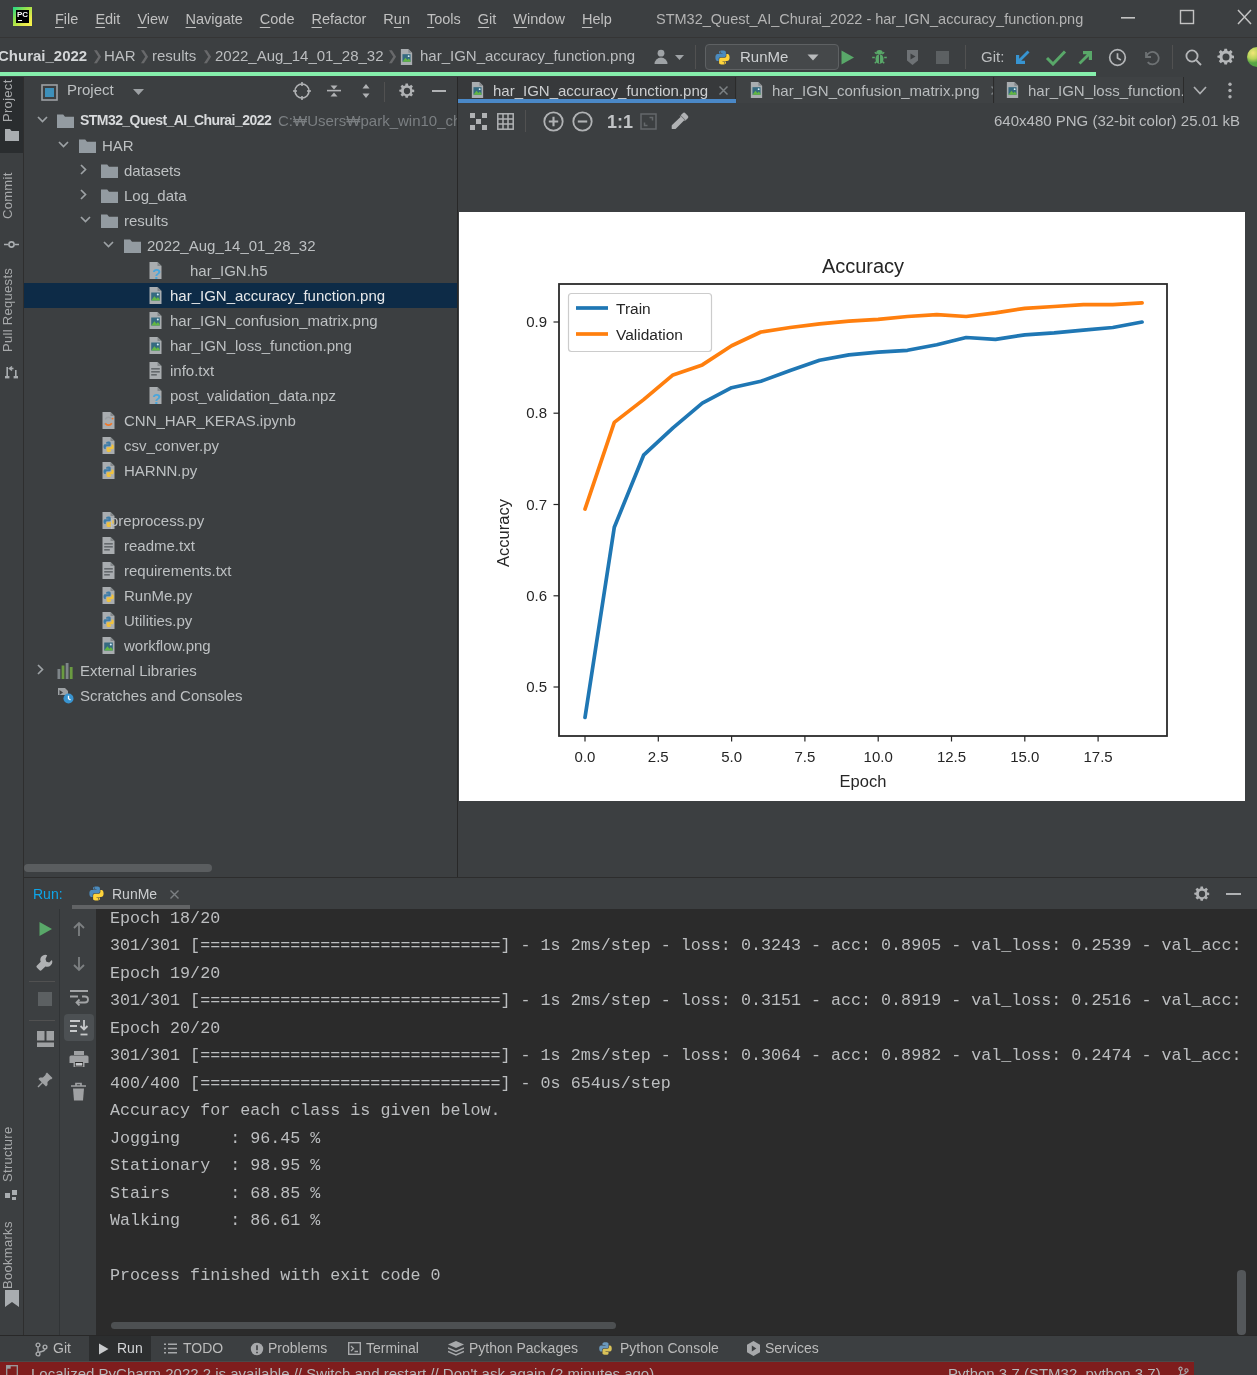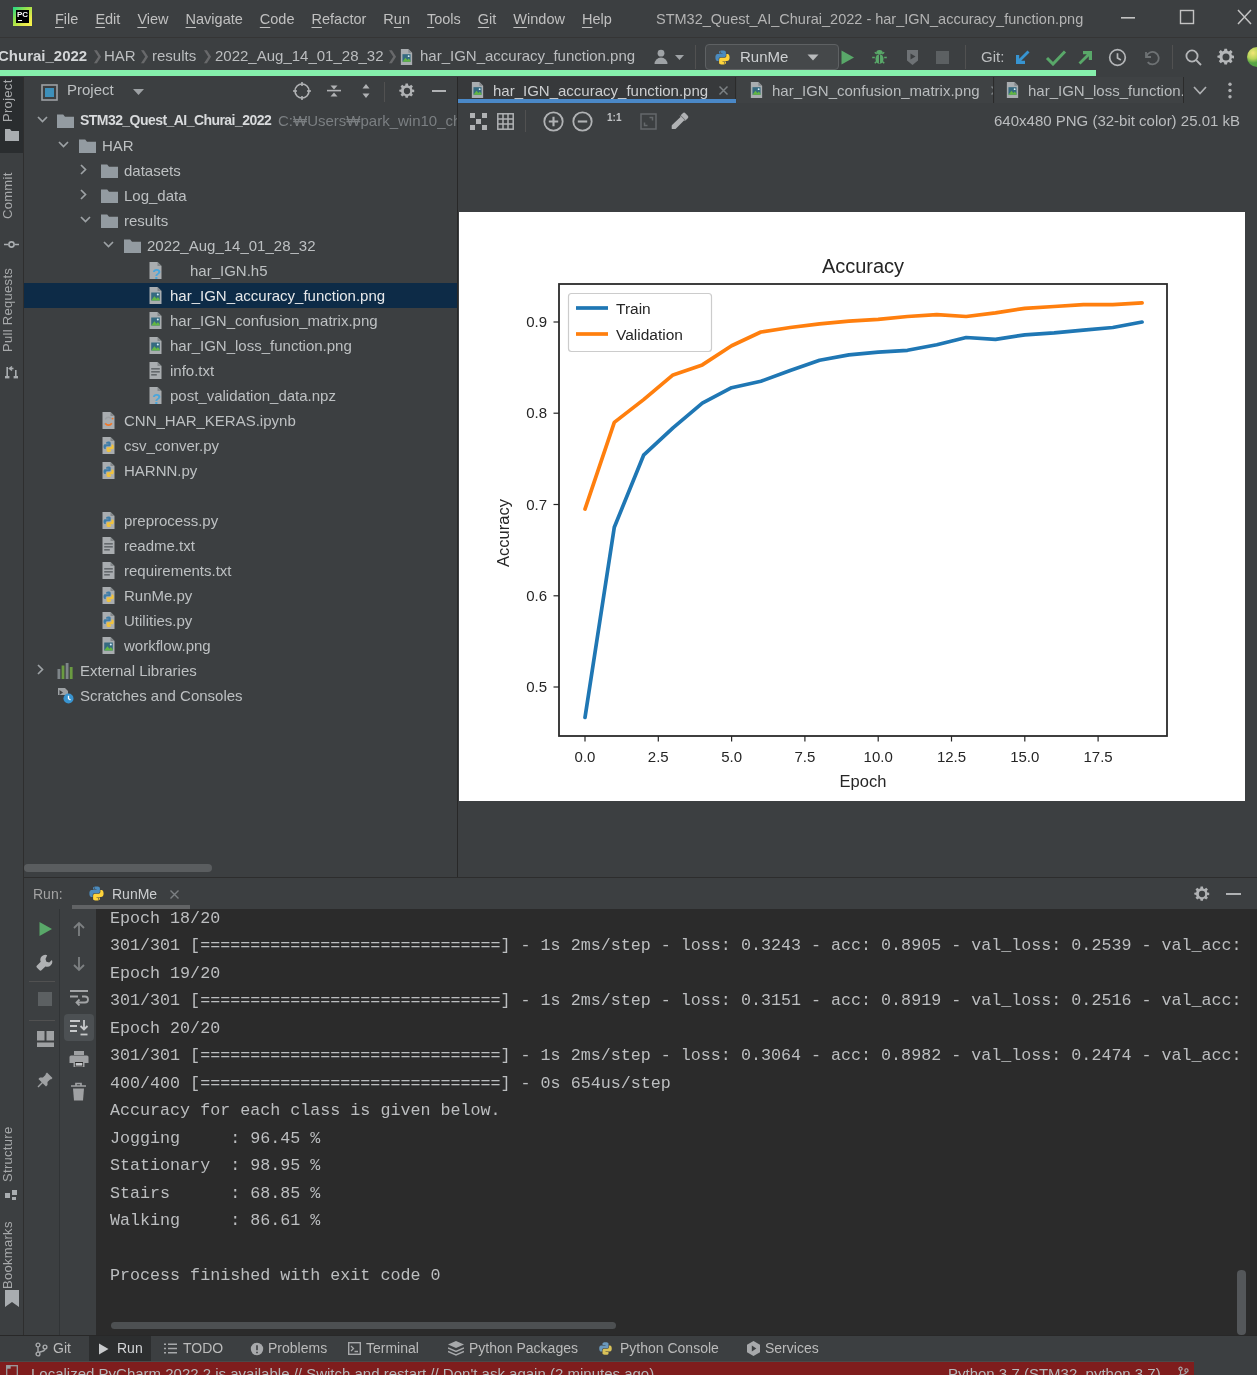--- a/index.html
+++ b/index.html
@@ -5,21 +5,21 @@
 *{margin:0;padding:0;box-sizing:border-box}
 html,body{width:1257px;height:1375px;overflow:hidden;background:#3c3f41;
   font-family:"Liberation Sans",sans-serif;color:#bbbbbb;position:relative}
 .a{position:absolute}
 svg{display:block}
 #titlebar{left:0;top:0;width:1257px;height:38px;background:#3c3f41;border-bottom:1px solid #353535}
 #menus{left:55px;top:0;height:38px;display:flex;align-items:center;gap:0;font-size:14.5px;color:#c0c0c0}
 #menus span{margin-right:17px}
 #menus u{text-decoration:underline;text-underline-offset:3px}
 #wintitle{top:0;height:38px;left:656px;width:600px;display:flex;align-items:center;font-size:14.5px;color:#b4b4b4;white-space:nowrap}
-#toolbar{left:0;top:38px;width:1096px;height:38px;background:#3c3f41;border-bottom:6px solid #86efac}
+#toolbar{left:0;top:38px;width:1096px;height:38px;background:#3c3f41;border-bottom:4px solid #86efac}
 .crumb{font-size:15px;color:#bbbdbf}
 .crumbsep{color:#68696b;font-size:13px}
 #stripe{left:0;top:77px;width:24px;height:1258px;background:#3c3f41;border-right:1px solid #2e2e2e}
 .vlabel{position:absolute;left:0;width:24px;font-size:13px;color:#a7a9ab;
   writing-mode:vertical-rl;transform:rotate(180deg);text-align:center;letter-spacing:.3px}
 #project{left:24px;top:77px;width:434px;height:800px;background:#3c3f41;border-right:1px solid #282828;overflow:hidden}
 .tree-row{position:absolute;left:0;width:434px;height:25px;font-size:15px;color:#bdc0c2;line-height:25px;white-space:nowrap}
 .tree-row .t{position:absolute;top:0}
 .tree-row.sel{background:#0d2b47;color:#e6e8ea}
 #editor{left:458px;top:77px;width:799px;height:800px;background:#3c3f41}
@@ -353,21 +353,21 @@
         </svg>
         <span class="t" style="left:100px;">HARNN.py</span>
       </div>
 <div class="tree-row" style="top:431px">
         <svg class="a" style="left:77px;top:4px" width="15" height="17" viewBox="0 0 15 17">
           <path d="M1.5 0h8l4 4v13h-12z" fill="#a9adb0"></path>
           <path d="M9.5 0l4 4h-4z" fill="#83878a"></path>
           <path fill="#3e7ca8" d="M7.4 4.6c-2.4 0-2.2 1.05-2.2 1.05V6.8h2.3v.35H4.1s-1.6-.18-1.6 2.35 1.4 2.44 1.4 2.44h.83V10.7s-.07-1.4 1.38-1.4h2.28s1.31 0 1.31-1.27V5.9s.2-1.3-2.3-1.3z"></path>
           <path fill="#f0c23c" d="M7.9 14.9c2.4 0 2.2-1.05 2.2-1.05V12.7H7.8v-.35h3.4s1.6.18 1.6-2.35-1.4-2.44-1.4-2.44h-.83v1.24s.07 1.4-1.38 1.4H6.91s-1.31 0-1.31 1.27v2.36s-.2 1.3 2.3 1.3z"></path>
         </svg>
-        <span class="t" style="left:100px;text-align:right;">preprocess.py</span>
+        <span class="t" style="left:86px;text-align:right;">preprocess.py</span>
       </div>
 <div class="tree-row" style="top:456px">
         <svg class="a" style="left:77px;top:4px" width="15" height="17" viewBox="0 0 15 17">
           <path d="M1.5 0h8l4 4v13h-12z" fill="#a9adb0"></path>
           <path d="M9.5 0l4 4h-4z" fill="#83878a"></path>
           <rect x="3.2" y="6" width="8.6" height="1.6" fill="#64696c"></rect>
           <rect x="3.2" y="9" width="8.6" height="1.6" fill="#64696c"></rect>
           <rect x="3.2" y="12" width="5.6" height="1.6" fill="#64696c"></rect>
         </svg>
         <span class="t" style="left:100px;">readme.txt</span>
@@ -545,21 +545,21 @@
   </svg>
   <div class="a" style="left:67px;top:6px;width:1px;height:22px;background:#515151"></div>
   <svg class="a" style="left:85px;top:7px" width="21" height="21" viewBox="0 0 21 21">
     <circle cx="10.5" cy="10.5" r="9.2" fill="none" stroke="#b0b2b4" stroke-width="1.8"></circle>
     <path d="M5.8 10.5h9.4M10.5 5.8v9.4" stroke="#b0b2b4" stroke-width="2.1"></path>
   </svg>
   <svg class="a" style="left:114px;top:7px" width="21" height="21" viewBox="0 0 21 21">
     <circle cx="10.5" cy="10.5" r="9.2" fill="none" stroke="#b0b2b4" stroke-width="1.8"></circle>
     <path d="M5.8 10.5h9.4" stroke="#b0b2b4" stroke-width="2.1"></path>
   </svg>
-  <span class="a" style="left:149px;top:8px;font-size:10px;font-weight:bold;color:#c2c4c6">1:1</span>
+  <span class="a" style="left:149px;top:8px;font-size:18px;font-weight:bold;color:#c2c4c6">1:1</span>
   <svg class="a" style="left:182px;top:9px" width="17" height="17" viewBox="0 0 17 17">
     <rect x="1" y="1" width="15" height="15" fill="none" stroke="#64686b" stroke-width="1.5"></rect>
     <path d="M4.5 9.5v3h3M12.5 7.5v-3h-3" stroke="#64686b" stroke-width="1.5" fill="none"></path>
   </svg>
   <svg class="a" style="left:210px;top:7px" width="22" height="22" viewBox="0 0 22 22">
     <path d="M13 5.5l3.5 3.5-8.7 8.7a1.2 1.2 0 0 1-.85.35H4.3a.6.6 0 0 1-.6-.6v-2.65a1.2 1.2 0 0 1 .35-.85z" fill="#b0b2b4"></path>
     <path d="M14.8 2.2a1.8 1.8 0 0 1 2.55 0l2.45 2.45a1.8 1.8 0 0 1 0 2.55l-2.1 2.1-5-5z" fill="#b0b2b4"></path>
     <path d="M12.2 4.8l5 5" stroke="#b0b2b4" stroke-width="1"></path>
   </svg>
   <span class="a" style="right:17px;top:8px;font-size:15px;color:#bbbdbf">640x480 PNG (32-bit color) 25.01 kB</span>
@@ -576,21 +576,21 @@
 400/400 [==============================] - 0s 654us/step
 Accuracy for each class is given below.
 Jogging     : 96.45 %
 Stationary  : 98.95 %
 Stairs      : 68.85 %
 Walking     : 86.61 %
 
 Process finished with exit code 0</pre>
 </div>
 <div id="runhead">
-  <span class="a" style="left:9px;top:8px;color:#a3a3a3">Run:</span>
+  <span class="a" style="left:9px;top:8px;color:#0ea5e9">Run:</span>
   <svg class="a" style="left:64px;top:7px" width="17" height="17" viewBox="0 0 48 48">
     <path d="M23.8 4c-10 0-9.4 4.4-9.4 4.4v4.5h9.6v1.4H10.6S4 13.5 4 23.8c0 10.2 5.7 9.9 5.7 9.9h3.4v-4.8s-.2-5.7 5.6-5.7h9.5s5.4.1 5.4-5.2V9.2S34.6 4 23.8 4zm-5.3 3.1a1.7 1.7 0 1 1 0 3.4 1.7 1.7 0 0 1 0-3.4z" fill="#4b8bbe"></path>
     <path d="M24.2 44c10 0 9.4-4.4 9.4-4.4v-4.5h-9.6v-1.4h13.4S44 34.5 44 24.2c0-10.2-5.7-9.9-5.7-9.9h-3.4v4.8s.2 5.7-5.6 5.7h-9.5s-5.4-.1-5.4 5.2v8.8S13.4 44 24.2 44zm5.3-3.1a1.7 1.7 0 1 1 0-3.4 1.7 1.7 0 0 1 0 3.4z" fill="#ffd43b"></path>
   </svg>
   <span class="a" style="left:88px;top:8px;color:#ccced0">RunMe</span>
   <svg class="a" style="left:145px;top:11px" width="11" height="11" viewBox="0 0 11 11">
         <path d="M1.5 1.5 L9.5 9.5 M9.5 1.5 L1.5 9.5" stroke="#7c8083" stroke-width="1.4"></path>
       </svg>
   <div class="a" style="left:48px;top:27px;width:118px;height:4px;background:#616365"></div>
   <svg class="a" style="left:1169px;top:7px" width="18" height="18" viewBox="0 0 20 20">

